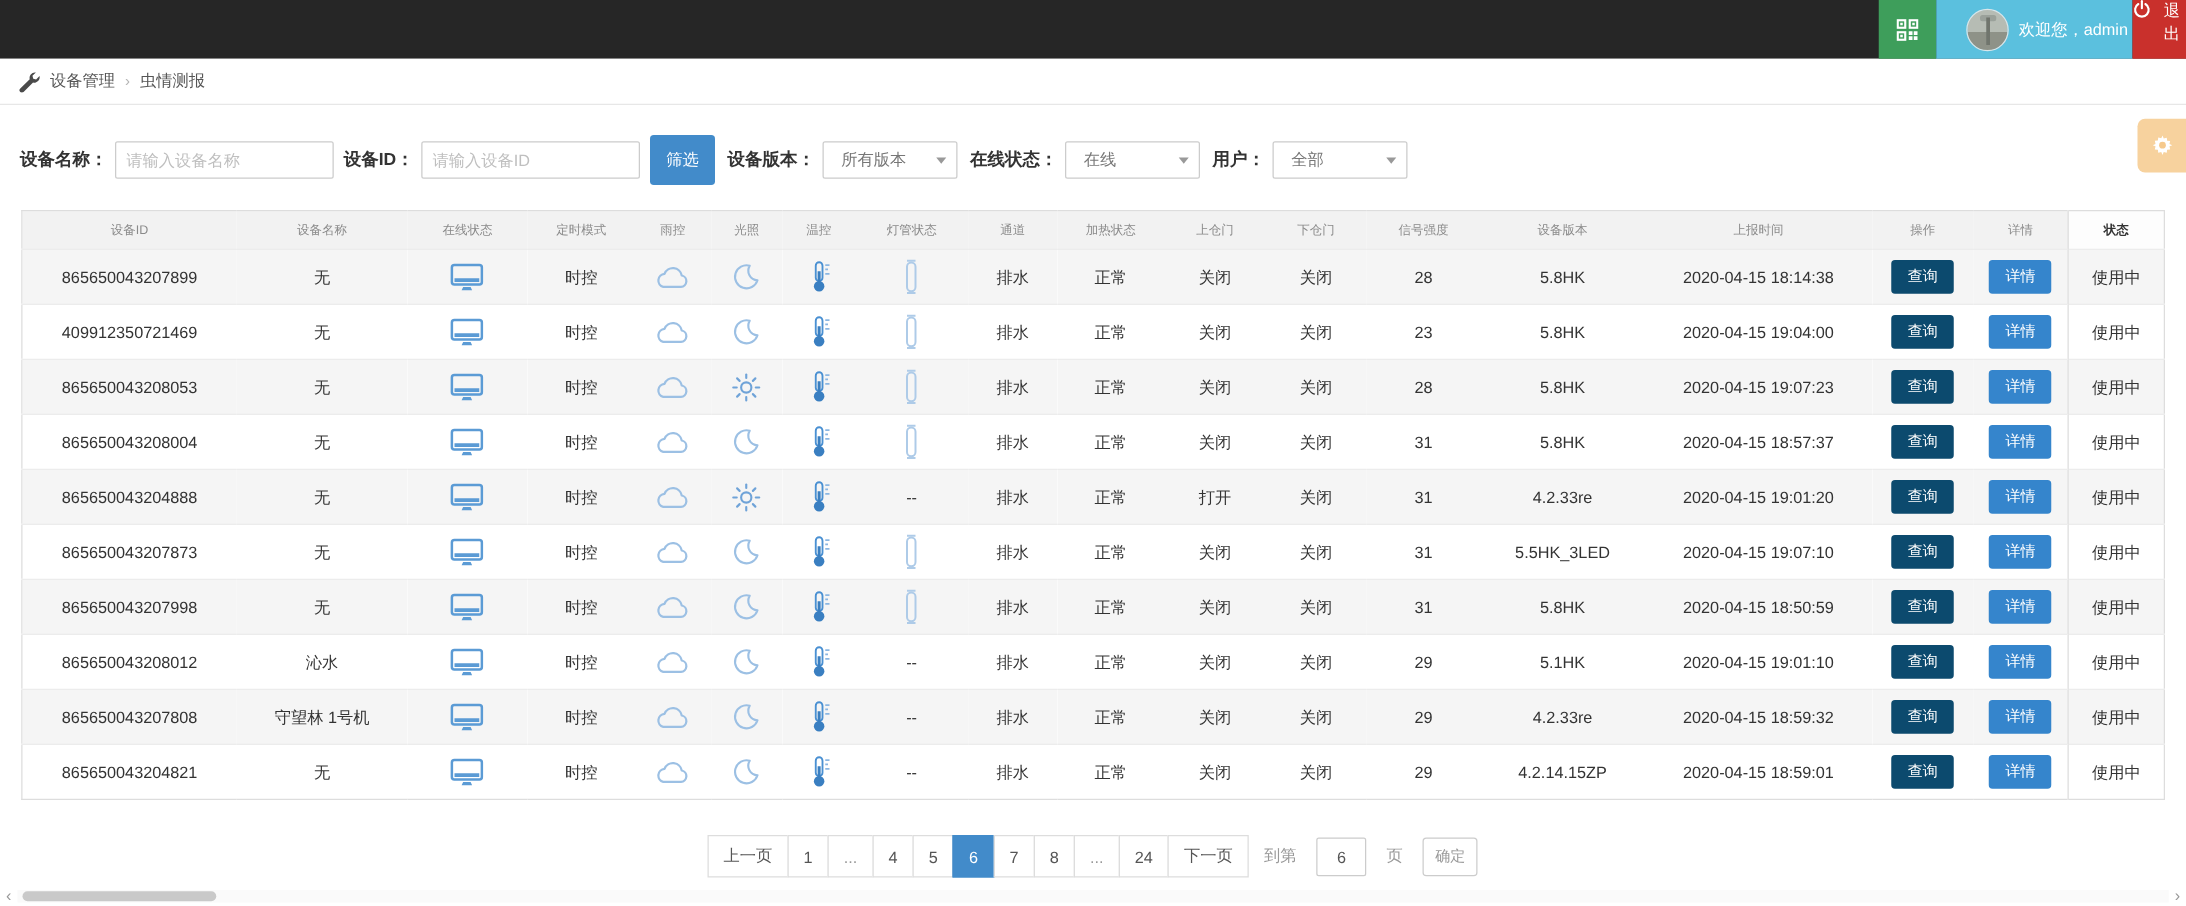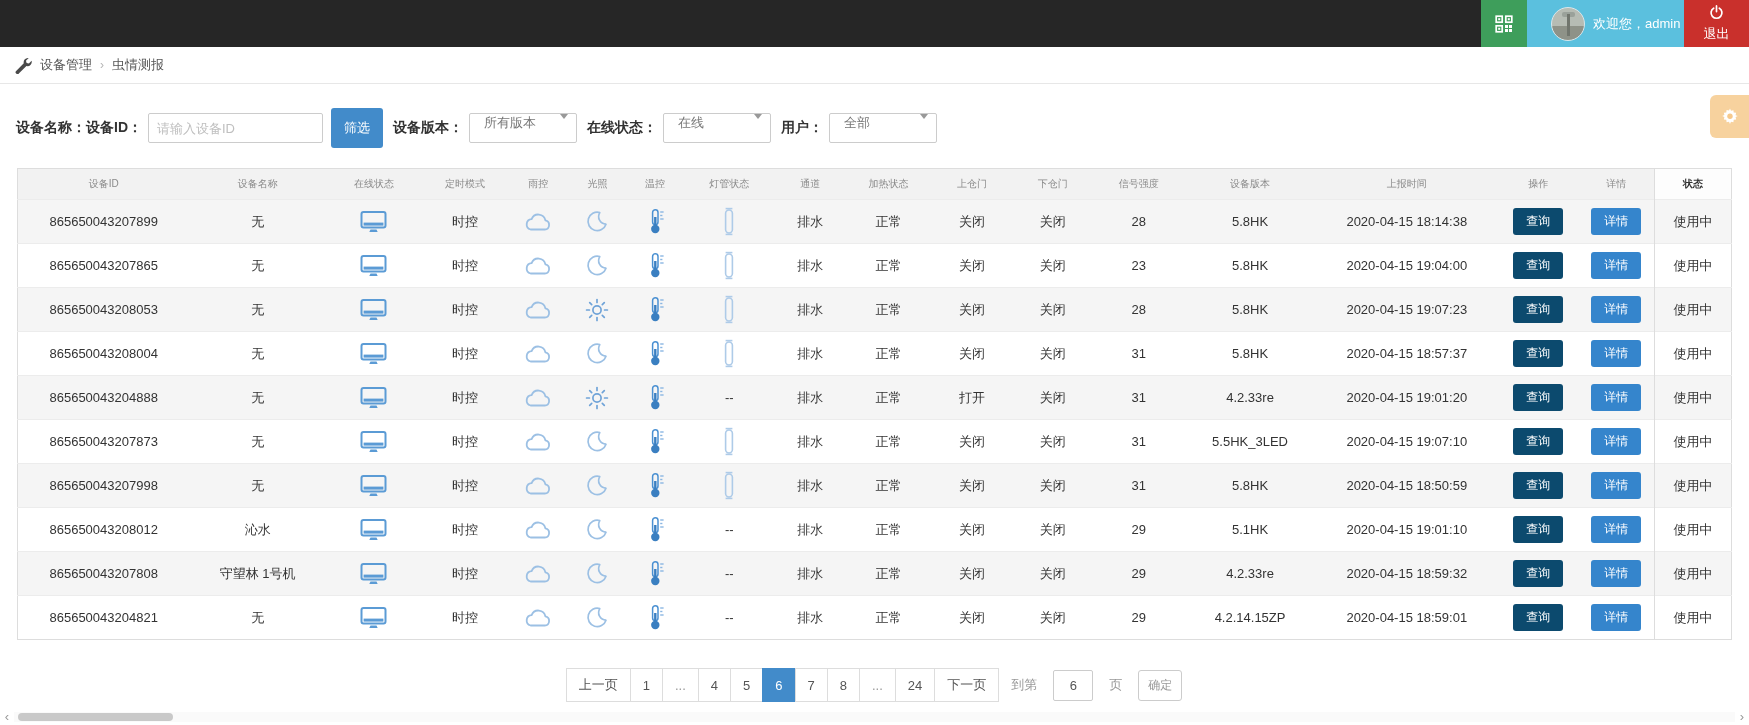--- a/index.html
+++ b/index.html
@@ -8,34 +8,34 @@
 
   
   .topbar { height:47px; background:#262626; display:flex; justify-content:flex-end; align-items:stretch; }
   .tb-qr { width:46px; background:#3e9e5b; border:none; display:flex; align-items:center; justify-content:center; cursor:pointer; }
   .tb-user { width:157px; background:#5bc0de; display:flex; align-items:center; gap:8px; padding:0 24px; cursor:pointer; }
   .avatar { width:34px; height:34px; border-radius:50%; flex:0 0 34px; border:1px solid #d9e6ea; overflow:hidden; position:relative;
             background:linear-gradient(180deg,#b6bcb4 0 55%, #8e9288 55% 100%); }
   .avatar::after { content:""; position:absolute; left:15px; top:6px; width:3px; height:22px; background:#70756d; }
   .avatar::before { content:""; position:absolute; left:10px; top:4px; width:13px; height:5px; background:#9aa19a; border-radius:2px; }
   .tb-user .greet { color:#fff; font-size:13px; white-space:nowrap; }
-  .tb-logout { width:65px; background:#c9302c; border:none; color:#fff; font-size:13px; display:flex; align-items:center; justify-content:center; gap:5px; cursor:pointer;flex-direction:column; }
+  .tb-logout { width:43px; background:#c9302c; border:none; color:#fff; font-size:13px; display:flex; align-items:flex-start; justify-content:center; gap:5px; cursor:pointer; }
   .caret-down { width:0; height:0; border-left:4px solid transparent; border-right:4px solid transparent; border-top:5px solid #fff; display:inline-block; margin-left:2px; }
 
   
   .breadcrumb { height:37px; background:#fff; border-bottom:1px solid #e7e7e7; display:flex; align-items:center; gap:8px; padding-left:15px; font-size:13px; color:#555; }
   .breadcrumb .sep { color:#b5b5b5; font-size:12px; }
 
   
   .filters { display:flex; align-items:center; padding:24px 16px 20px; font-size:14px; }
   .filters label { font-weight:bold; color:#333; white-space:nowrap; }
   .filters input[type=text] { width:175px; height:30px; border:1px solid #ccc; border-radius:2px; padding:0 8px; font-size:13px; color:#555; margin:0 8px 0 6px; }
   .filters input::placeholder { color:#bfbfbf; }
   .btn-filter { height:40px; padding:0 13px; background:#428bca; color:#fff; border:none; border-radius:3px; font-size:13px; cursor:pointer; margin-right:10px; }
-  .select { width:108px; height:30px; border:1px solid #ccc; border-radius:2px; background:#fff; display:inline-flex; align-items:flex-start; justify-content:space-between; padding:0 8px 0 14px; color:#777; font-size:13px; margin:0 10px 0 6px; cursor:pointer; }
+  .select { width:108px; height:30px; border:1px solid #ccc; border-radius:2px; background:#fff; display:inline-flex; align-items:center; justify-content:space-between; padding:0 8px 0 14px; color:#777; font-size:13px; margin:0 10px 0 6px; cursor:pointer; }
   .select .sel-caret { width:0; height:0; border-left:4px solid transparent; border-right:4px solid transparent; border-top:5px solid #999; }
 
   .gear-fab { position:absolute; right:0; top:95px; width:39px; height:43px; background:rgba(240,173,78,.55); border:none; border-radius:6px 0 0 6px; display:flex; align-items:center; justify-content:center; cursor:pointer; }
 
   
   .table-wrap { margin:0 17px; }
   table { width:100%; border-collapse:collapse; table-layout:fixed; border:1px solid #ddd; font-size:13px; }
   thead th { height:31px; background:#f2f2f2; color:#8a8a8a; font-weight:normal; font-size:10px; text-align:center; }
   thead th.col-status { background:#fdfdfd; color:#333; font-weight:bold; border-left:1px solid #ddd; }
   tbody td { height:44px; text-align:center; color:#333; border-top:1px solid #ececec; overflow:hidden; white-space:nowrap; }
@@ -107,20 +107,21 @@
         <path fill="#4a4a4a" d="M13.8 1.1a4.5 4.5 0 0 0-4.5 5.6L1.5 14.5a2 2 0 1 0 2.8 2.8l7.8-7.8a4.5 4.5 0 0 0 5.5-5.4l-2.9 2.9-2.4-.7-.7-2.4 2.9-2.9a4.5 4.5 0 0 0-.7 0z"></path>
       </svg>
     </span>
   <span>设备管理</span>
   <span class="sep">›</span>
   <span>虫情测报</span>
 </div>
 
 <div class="filters">
   <label>设备名称：</label>
+  <input type="text" placeholder="请输入设备名称" style="">
   <label>设备ID：</label>
   <input type="text" placeholder="请输入设备ID" style="">
   <button class="btn-filter">筛选</button>
   <label>设备版本：</label>
   <span class="select">
     <span>所有版本</span>
     <span class="sel-caret"></span>
   </span>
   <label>在线状态：</label>
   <span class="select">
@@ -233,21 +234,21 @@
           <td>关闭</td>
           <td>关闭</td>
           <td>28</td>
           <td>5.8HK</td>
           <td>2020-04-15 18:14:38</td>
           <td><button class="btn-query">查询</button></td>
           <td><button class="btn-detail">详情</button></td>
           <td class="col-status">使用中</td>
         </tr>
         <tr>
-          <td>865650043207865</td>
+          <td>409912350721469</td>
           <td>无</td>
           <td><span class="icn">
               <svg width="27" height="24" viewBox="0 0 27 24">
                 <rect x="1.5" y="2" width="24" height="15.5" rx="2" fill="none" stroke="#5b9bd5" stroke-width="2"></rect>
                 <rect x="3.6" y="12.6" width="19.8" height="3" fill="#5b9bd5"></rect>
                 <path d="M10.5 19.5h6l1.2 2.6h-8.4z" fill="#5b9bd5"></path>
               </svg>
             </span></td>
           <td>时控</td>
           <td><span class="icn">

